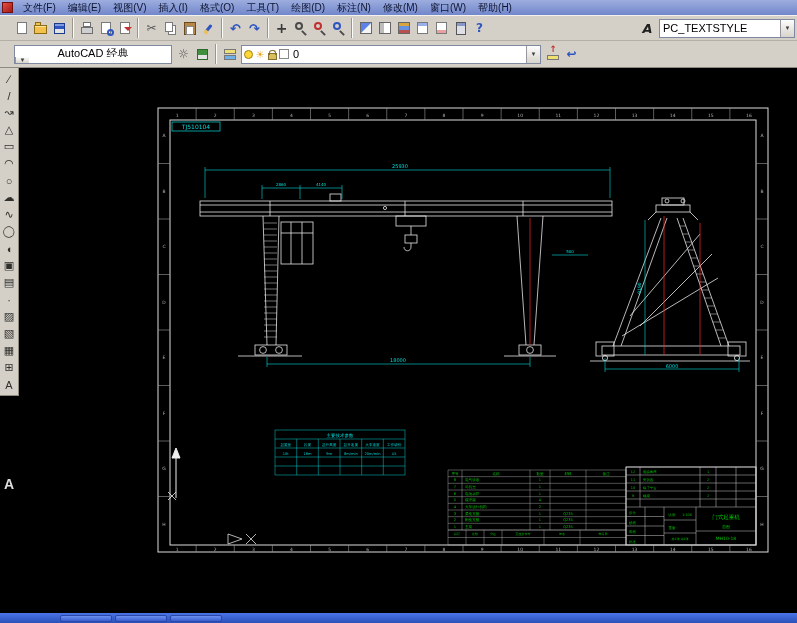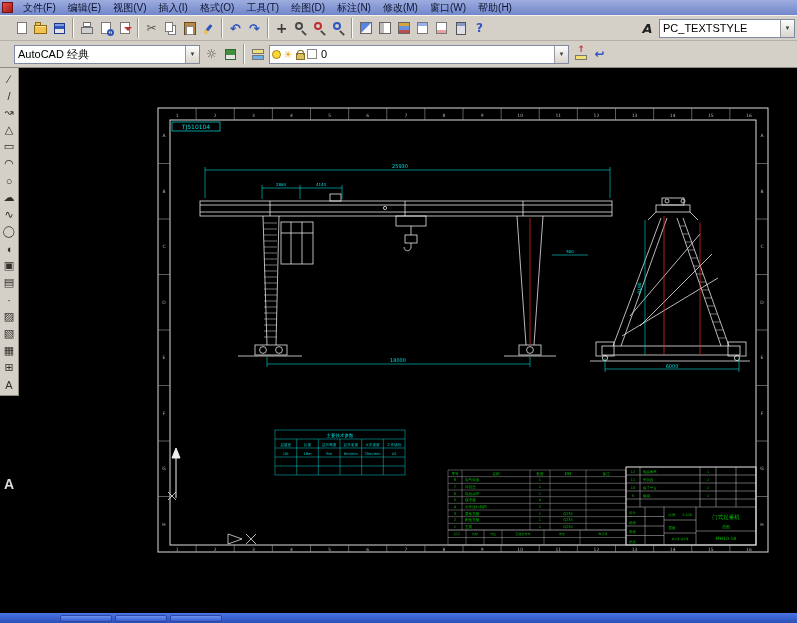--- a/index.html
+++ b/index.html
@@ -206,21 +206,21 @@
       <span class="tb-spacer"></span>
       <span class="tbi">
         <i class="g m-A"></i>
       </span>
       <span class="combo" style="width: 136px;">
         <span class="combo-val">PC_TEXTSTYLE</span>
         <span class="combo-btn">▼</span>
       </span>
     </div>
   <div class="toolbar row2">
-      <span class="combo" style="width: 186px;">
+      <span class="combo" style="width: 158px; flex-direction: column;">
         <span class="combo-val">AutoCAD 经典</span>
         <span class="combo-btn">▼</span>
       </span>
       <span class="tbi">
         <i class="g m-gear"></i>
       </span>
       <span class="tbi">
         <i class="g m-savew"></i>
       </span>
       <span class="tb-sep"></span>

